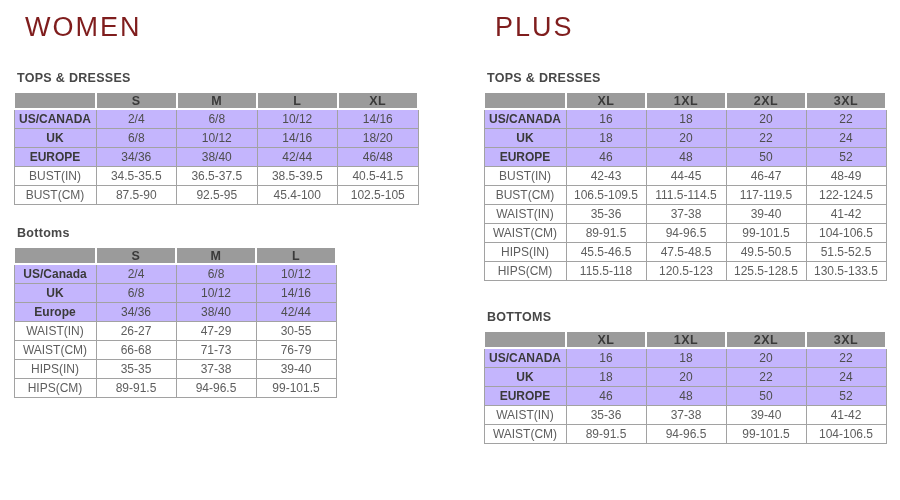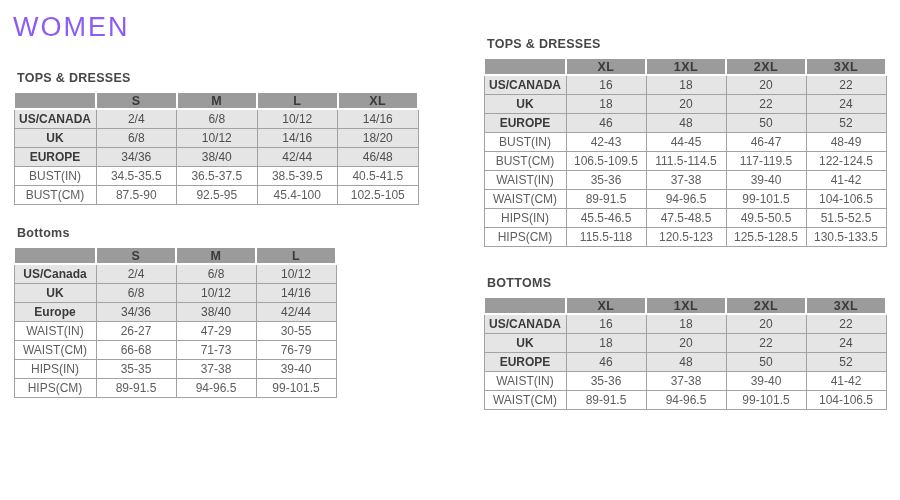--- a/index.html
+++ b/index.html
@@ -4,22 +4,22 @@
 <style>
   html,body{margin:0;padding:0;background:#fff;}
   .canvas{
     position:relative;width:900px;height:500px;background:#fff;overflow:hidden;
     font-family:"Liberation Sans",sans-serif;
   }
   .section{position:absolute;top:10px;}
   #section-women{left:13px;width:420px;}
   #section-plus{left:483px;width:410px;}
   h1.title{
-    margin:0 0 0 0;font-size:27px;line-height:34px;font-weight:normal;
-    letter-spacing:2px;color:#8b5cf6;
+    margin:0 0 0 12px;font-size:27px;line-height:34px;font-weight:normal;
+    letter-spacing:2px;color:#7f1d1d;
   }
   .tbl-label{
     margin:27px 0 6px 4px;font-size:12.5px;line-height:14px;font-weight:bold;
     color:#474747;letter-spacing:0.3px;
   }
   #section-women .tbl-label.second{margin-top:21px;}
   #section-plus .tbl-label.second{margin-top:29px;}
   table{
     border-collapse:collapse;table-layout:fixed;
   }
@@ -30,21 +30,21 @@
   th{
     background:#9B9B9B;color:#3A3A3A;font-size:12.5px;font-weight:bold;
     height:15px;padding:0;border:2px solid #FFFFFF;text-align:center;
     letter-spacing:0.5px;
   }
   td{
     height:18px;padding:0 2px;border:1px solid #A2A2A2;text-align:center;
     font-size:12px;color:#5E5E5E;background:#FFFFFF;white-space:nowrap;
     overflow:hidden;
   }
-  tr.region td{background:#e5e5e5;color:#4E4E4E;}
+  tr.region td{background:#c4b5fd;color:#4E4E4E;}
   tr.region td.label{font-weight:bold;color:#3A3A3A;}
   td.label{color:#5E5E5E;}
 </style>
 </head>
 <body>
 
 <div class="canvas">
 
   <div class="section" id="section-women">
     <h1 class="title">WOMEN</h1>
@@ -165,20 +165,21 @@
               <td>89-91.5</td>
               <td>94-96.5</td>
               <td>99-101.5</td>
             </tr>
           </tbody>
         </table>
       </div>
   </div>
 
   <div class="section" id="section-plus">
+    <h1 class="title">PLUS</h1>
     <div class="tbl-label">TOPS &amp; DRESSES</div>
     <div class="tbl tbl-plus-tops">
         <table>
           <colgroup>
             <col class="c-label">
             <col>
             <col>
             <col>
             <col>
           </colgroup>

